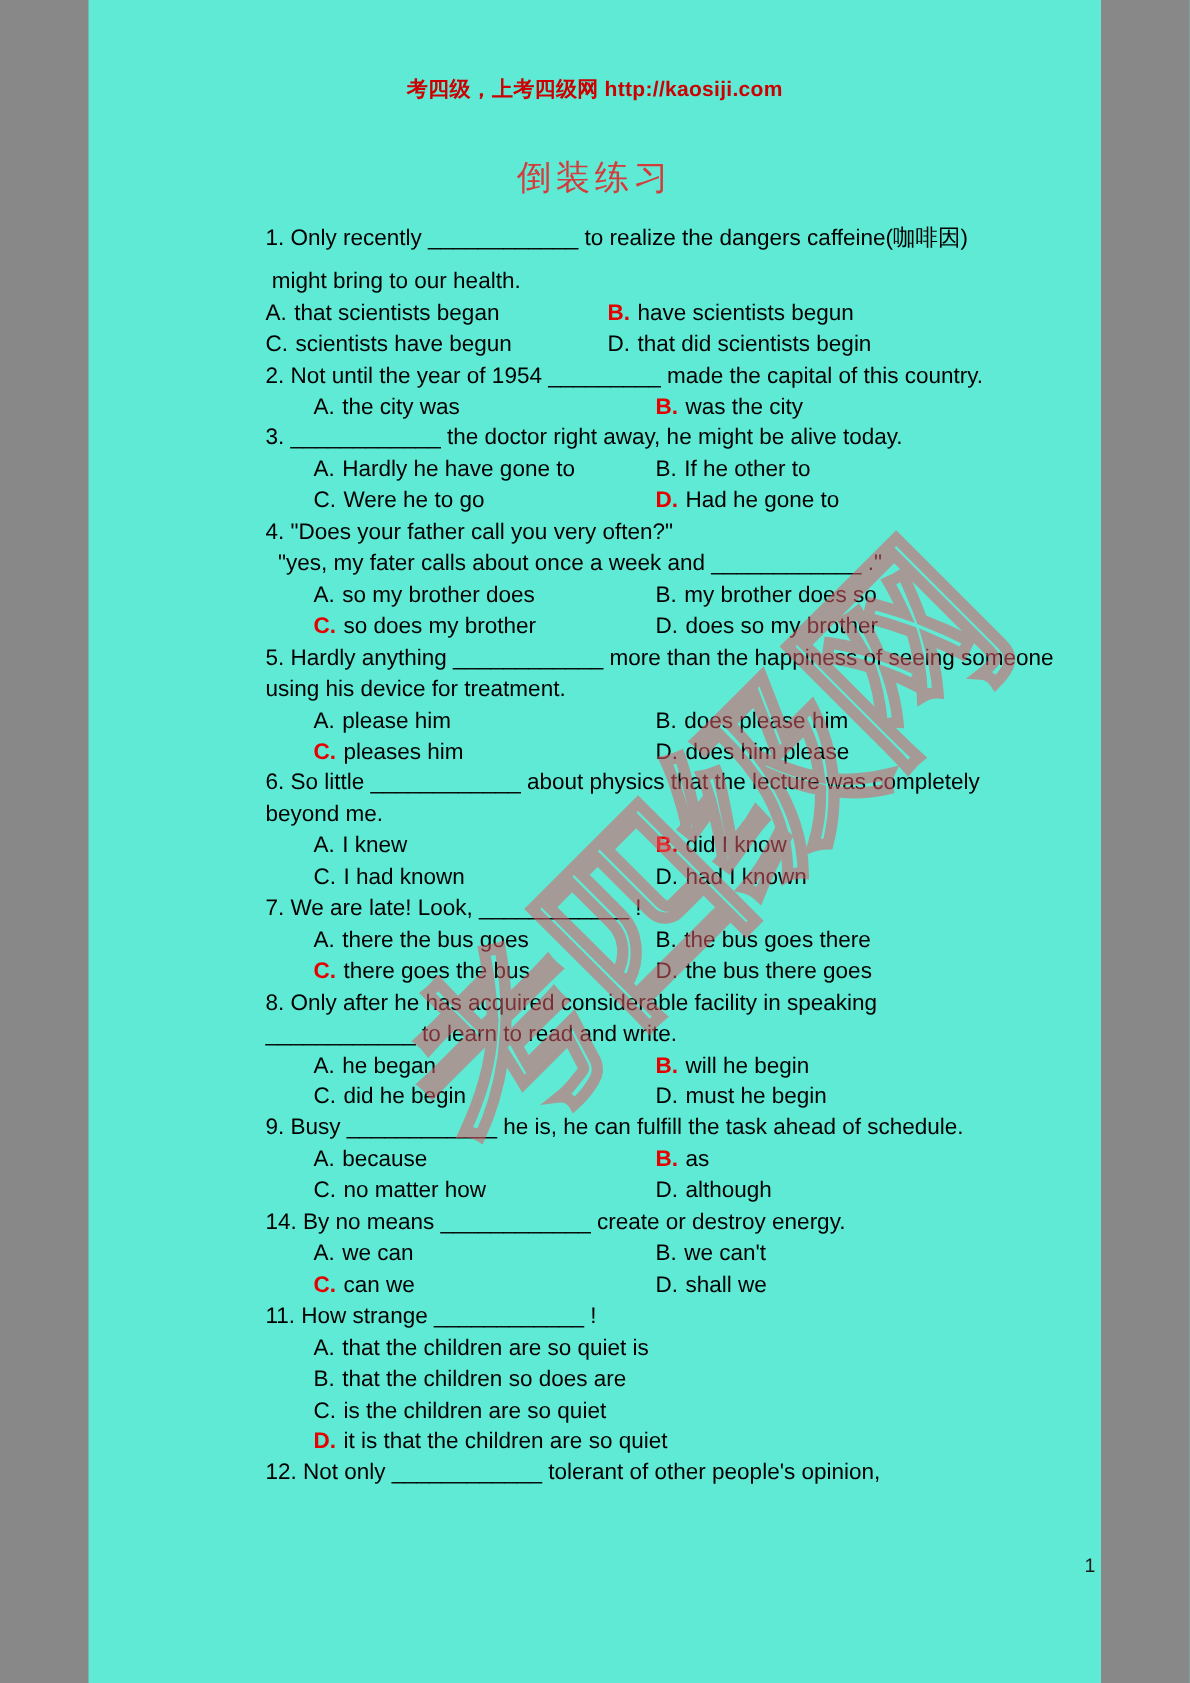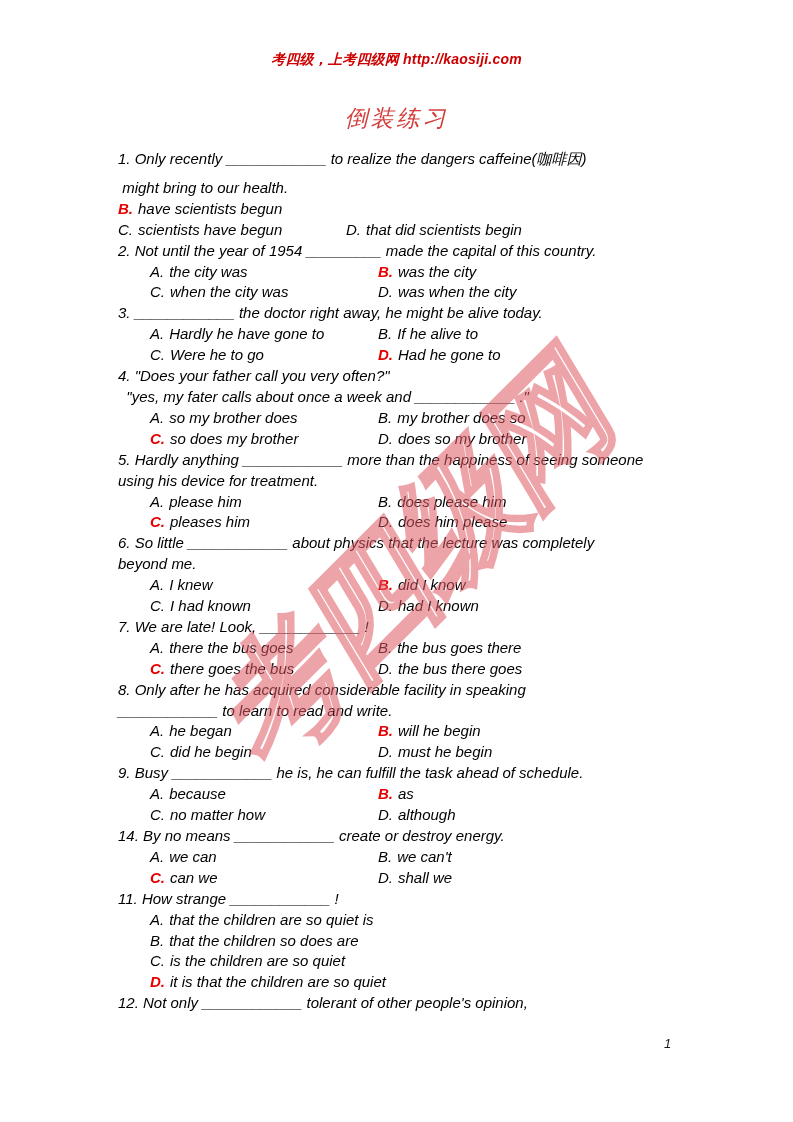--- a/index.html
+++ b/index.html
@@ -1,25 +1,24 @@
 <!DOCTYPE html>
 <html><head>
 <meta charset="utf-8">
 <style>
   html,body { margin:0; padding:0; background:#888; }
   .page {
     position:relative;
-    width:793px; height:1122px;
+    width:675px; height:1122px;
     margin:0 auto;
-    background:#ffffff;
+    background:#5eead4;
     overflow:hidden;
     font-family:"Liberation Sans", sans-serif;
     font-size:15px;
     color:#000000;
-    font-style:italic;
   }
   .header {
     position:absolute;
     top:51px; left:0; width:100%;
     text-align:center;
     font-size:14px;
     font-weight:bold;
     color:var(--header-red,#cc0000);
     letter-spacing:0.2px;
   }
@@ -82,43 +81,40 @@
 <body>
 
 <div class="page" style="--accent: #e60000; --header-red: #cc0000; --title-red: #d43c3c; --wm-color: #e05a64;">
   <div class="header">考四级，上考四级网 http://kaosiji.com</div>
   <h1 class="title">倒装练习</h1>
   <div class="content" id="questions">
       <div class="question">
         <div class="stem-line cjk-line">1. Only recently ____________ to realize the dangers caffeine(咖啡因)</div>
         <div class="stem-line"> might bring to our health.</div>
         <div class="opt-row">
+          <span class="opt opt-first"><span class="opt-label">A.</span><span class="opt-text">that scientists began</span></span>
           <span class="opt"><span class="opt-label correct">B.</span><span class="opt-text">have scientists begun</span></span>
         </div>
         <div class="opt-row">
           <span class="opt opt-first"><span class="opt-label">C.</span><span class="opt-text">scientists have begun</span></span>
           <span class="opt"><span class="opt-label">D.</span><span class="opt-text">that did scientists begin</span></span>
         </div>
       </div>
       <div class="question">
         <div class="stem-line">2. Not until the year of 1954 _________ made the capital of this country.</div>
         <div class="opt-row indented">
           <span class="opt opt-first"><span class="opt-label">A.</span><span class="opt-text">the city was</span></span>
           <span class="opt"><span class="opt-label correct">B.</span><span class="opt-text">was the city</span></span>
         </div>
-        <div class="opt-row indented">
-          <span class="opt opt-first"><span class="opt-label">C.</span><span class="opt-text">when the city was</span></span>
-          <span class="opt"><span class="opt-label">D.</span><span class="opt-text">was when the city</span></span>
-        </div>
       </div>
       <div class="question">
         <div class="stem-line">3. ____________ the doctor right away, he might be alive today.</div>
         <div class="opt-row indented">
           <span class="opt opt-first"><span class="opt-label">A.</span><span class="opt-text">Hardly he have gone to</span></span>
-          <span class="opt"><span class="opt-label">B.</span><span class="opt-text">If he alive to</span></span>
+          <span class="opt"><span class="opt-label">B.</span><span class="opt-text">If he other to</span></span>
         </div>
         <div class="opt-row indented">
           <span class="opt opt-first"><span class="opt-label">C.</span><span class="opt-text">Were he to go</span></span>
           <span class="opt"><span class="opt-label correct">D.</span><span class="opt-text">Had he gone to</span></span>
         </div>
       </div>
       <div class="question">
         <div class="stem-line">4. "Does your father call you very often?"</div>
         <div class="stem-line">  "yes, my fater calls about once a week and ____________ ."</div>
         <div class="opt-row indented">

